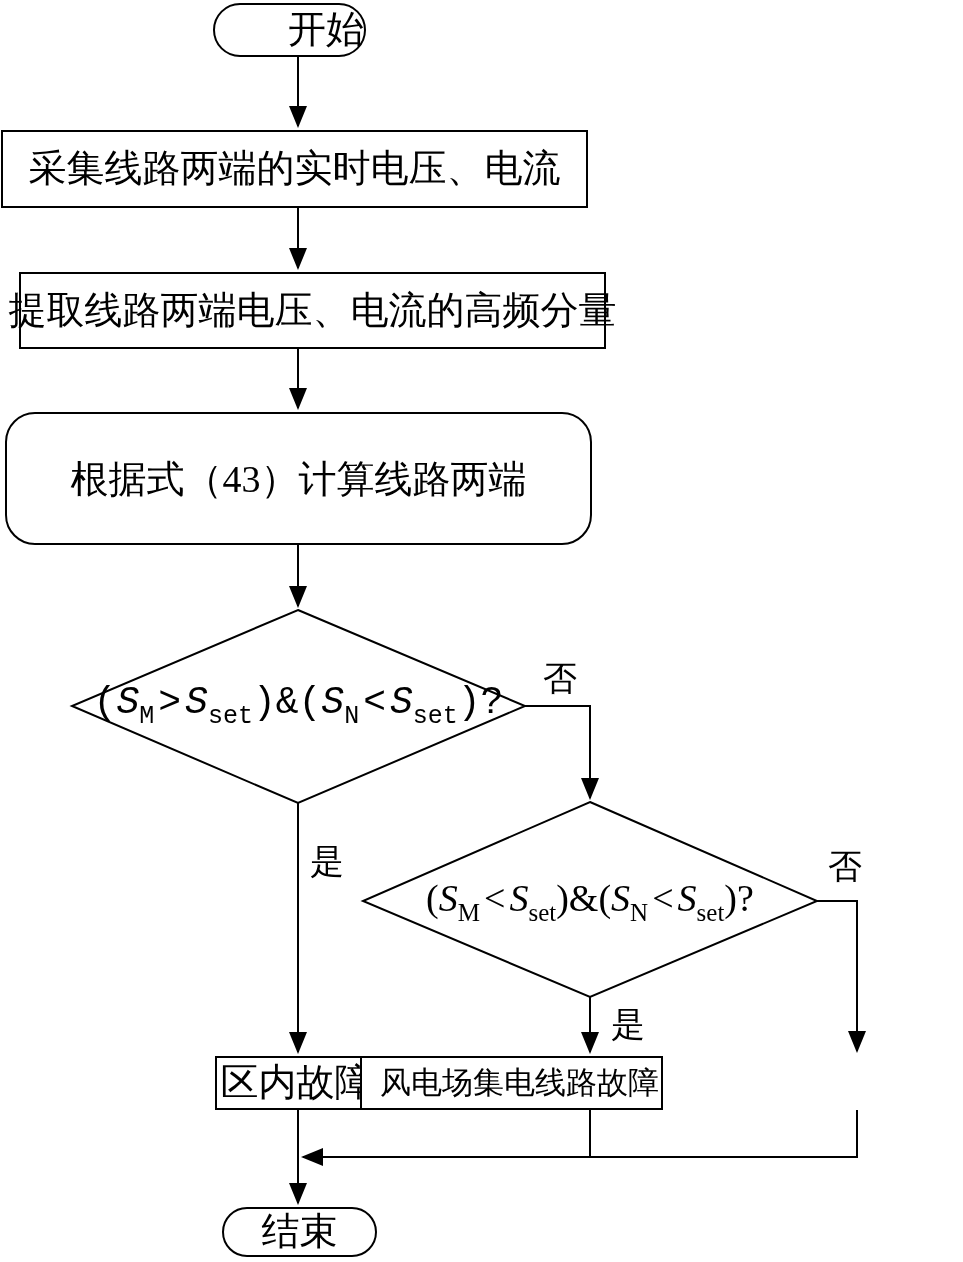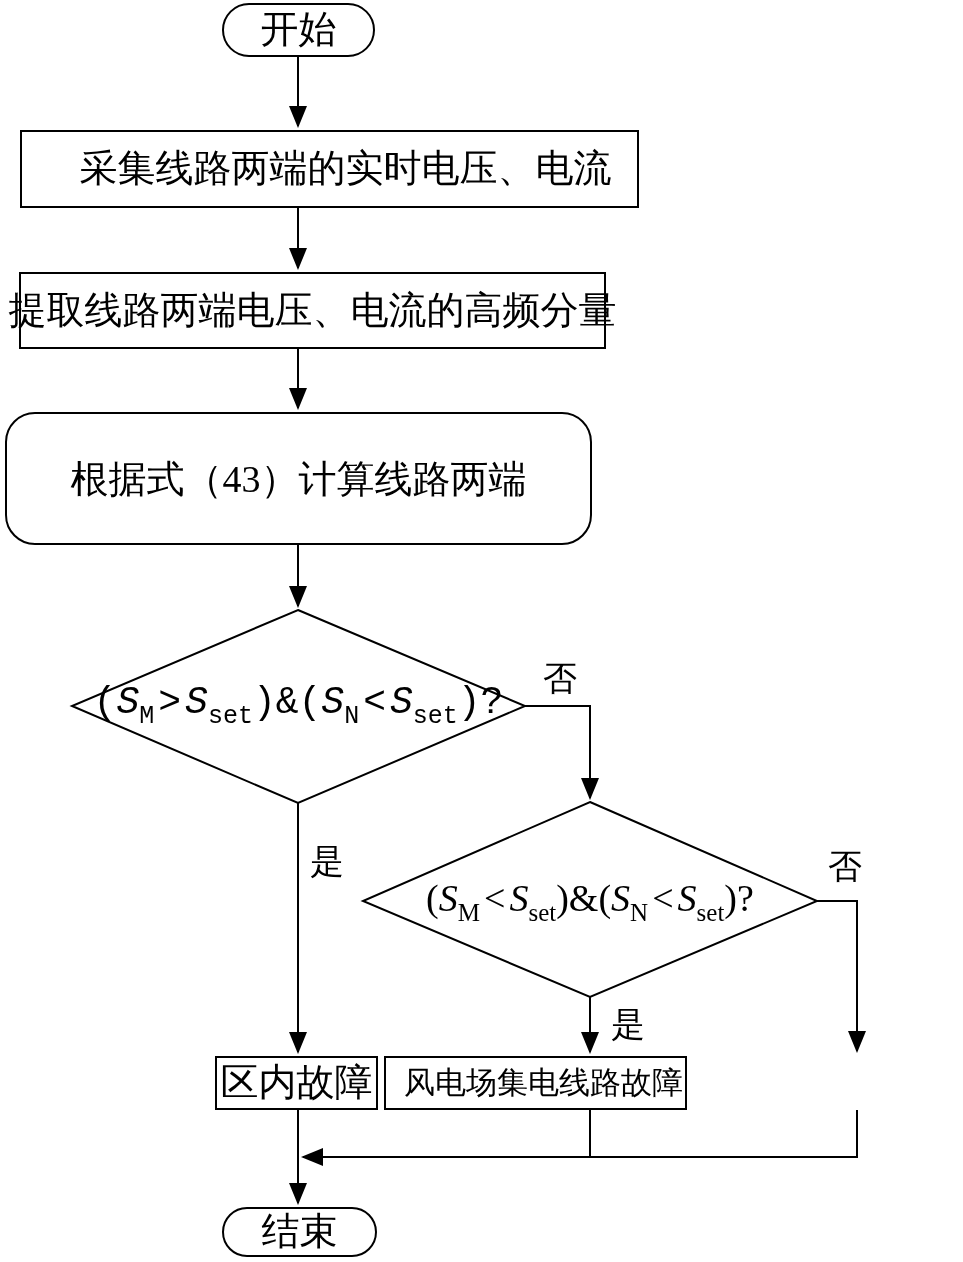--- a/index.html
+++ b/index.html
@@ -32,28 +32,28 @@
     background: #ffffff;
     border: 2px solid #000000;
     box-sizing: content-box;
     font-size: 38px;
     line-height: 1.2;
     white-space: nowrap;
   }
   .terminal {
     border-radius: 28px;
   }
-  #start-terminal   { left: 222px; top: 3px;    width: 149px; height: 50px; }
+  #start-terminal   { left: 213px; top: 3px;    width: 149px; height: 50px; justify-content: flex-end; }
   #end-terminal     { left: 222px; top: 1207px; width: 151px; height: 46px; }
-  #process-collect  { left: 20px;   top: 130px;  width: 583px; height: 74px; padding-left: 32px; }
+  #process-collect  { left: 1px;   top: 130px;  width: 583px; height: 74px; }
   #process-extract  { left: 19px;   top: 272px;  width: 583px; height: 73px; }
   #process-compute  { left: 5px;   top: 412px;  width: 583px; height: 129px;
                       flex-direction: column; line-height: 52px; border-radius: 30px; }
   #result-internal  { left: 215px; top: 1056px; width: 159px; height: 50px; }
-  #result-windfarm  { left: 384px; top: 1056px; width: 283px; height: 50px; font-size: 31px; padding-left: 16px; }
+  #result-windfarm  { left: 360px; top: 1056px; width: 283px; height: 50px; font-size: 31px; padding-left: 16px; }
   #result-vsc       { left: 755px; top: 1055px; width: 202px; height: 51px; }
   .diamond-text {
     position: absolute;
     display: flex;
     align-items: center;
     justify-content: center;
     font-size: 38px;
     white-space: nowrap;
   }
   #decision1-text { left: 85px;  top: 676px; width: 427px; height: 60px; font-family: Liberation Mono, monospace; }

